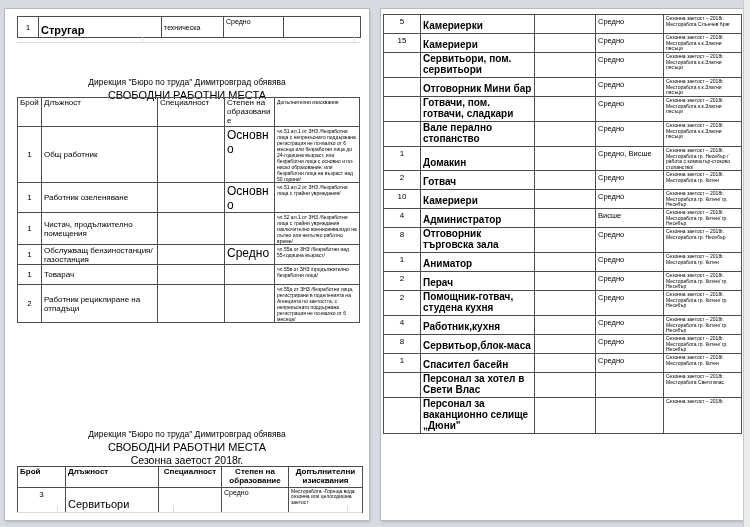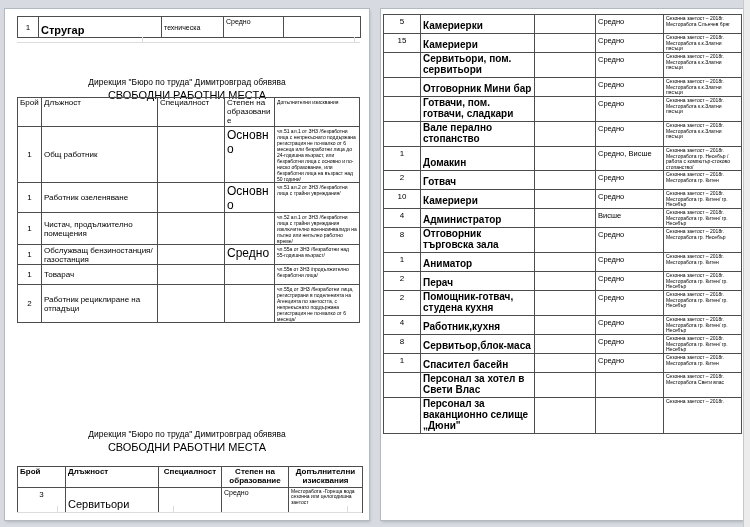--- a/index.html
+++ b/index.html
@@ -162,20 +162,21 @@
     <td class="c-spec"></td>
     <td class="c-edu"></td>
     <td class="c-req">чл.55д от ЗНЗ /безработни лица, регистрирани в поделенията на Агенцията по заетостта, с непрекъснато поддържана регистрация не по-малко от 6 месеца/</td>
   </tr>
 </tbody>
     </table>
 
     <div class="title-block tb2">
       <div class="t-small">Дирекция "Бюро по труда" Димитровград обявява</div>
       <div class="t-big">СВОБОДНИ РАБОТНИ МЕСТА</div>
+      <div class="t-mid">Сезонна заетост 2018г.</div>
     </div>
 
     <table class="doc-table tblC">
       <colgroup>
         <col style="width:48px">
           <col style="width:93px">
           <col style="width:63px">
           <col style="width:67px">
           <col style="width:74px">
       </colgroup>

